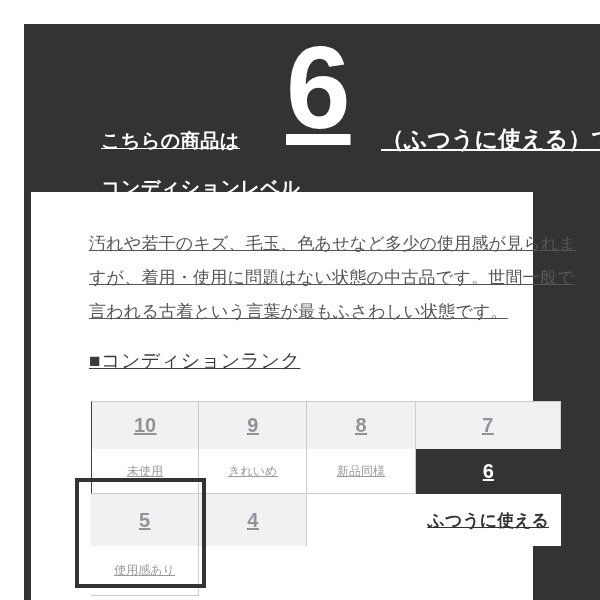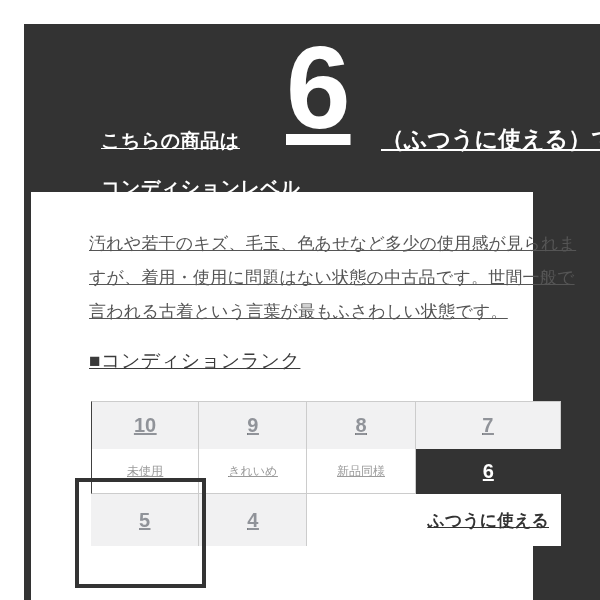--- a/index.html
+++ b/index.html
@@ -126,19 +126,20 @@
       <div class="cell label-cell b-left b-right b-bottom">未使用</div>
       <div class="cell label-cell b-right b-bottom">きれいめ</div>
       <div class="cell label-cell b-right b-bottom">新品同様</div>
 
       <div class="cell cell-rank-active">6</div>
       <div class="cell num-cell b-right">5</div>
       <div class="cell num-cell b-right">4</div>
       <div class="cell empty-cell"></div>
 
       <div class="cell cell-label-active">ふつうに使える</div>
+      <div class="cell label-cell b-right b-bottom">使用感あり</div>
       <div class="cell empty-cell"></div>
 
       <div class="highlight-outline"></div>
     </div>
   </div>
 
 </div>
 
 </body></html>

